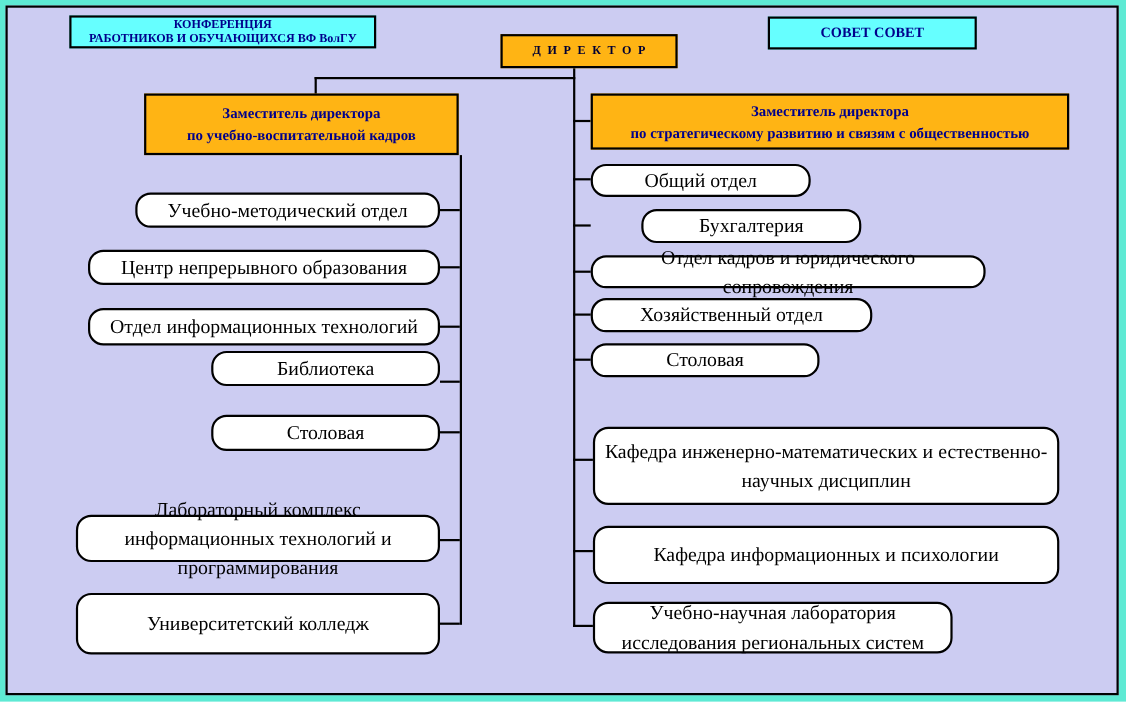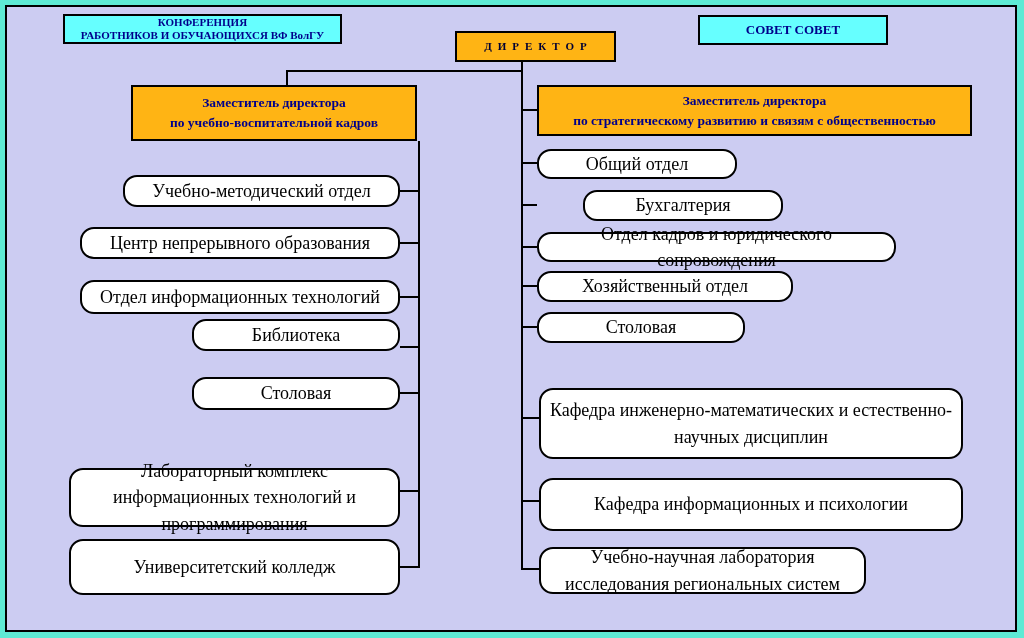--- a/index.html
+++ b/index.html
@@ -93,21 +93,21 @@
   </div>
   <div class="node white" style="left:80px;top:280px;width:320px;height:34px;">
     <span>Отдел информационных технологий</span>
   </div>
   <div class="node white" style="left:192px;top:319px;width:208px;height:32px;">
     <span>Библиотека</span>
   </div>
   <div class="node white" style="left:192px;top:377px;width:208px;height:33px;">
     <span>Столовая</span>
   </div>
-  <div class="node white" style="left:69px;top:468px;width:331px;height:59px;">
+  <div class="node white" style="left:69px;top:468px;width:331px;height:43px;">
     <span>Лабораторный комплекс информационных технологий и программирования</span>
   </div>
   <div class="node white" style="left:69px;top:539px;width:331px;height:56px;">
     <span>Университетский колледж</span>
   </div>
 
   <div class="node white" style="left:537px;top:149px;width:200px;height:30px;">
     <span>Общий отдел</span>
   </div>
   <div class="node white" style="left:537px;top:190px;width:200px;height:31px;margin-left:46px;">

